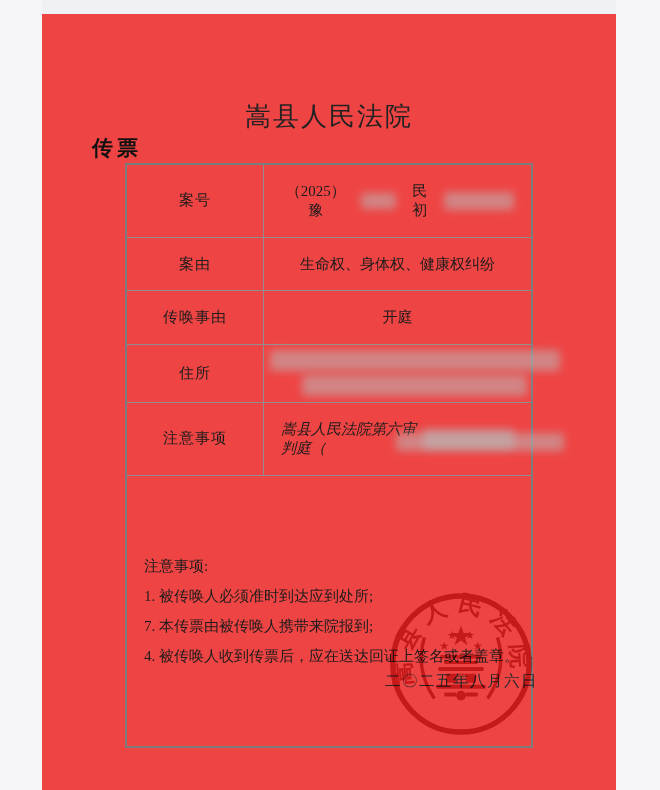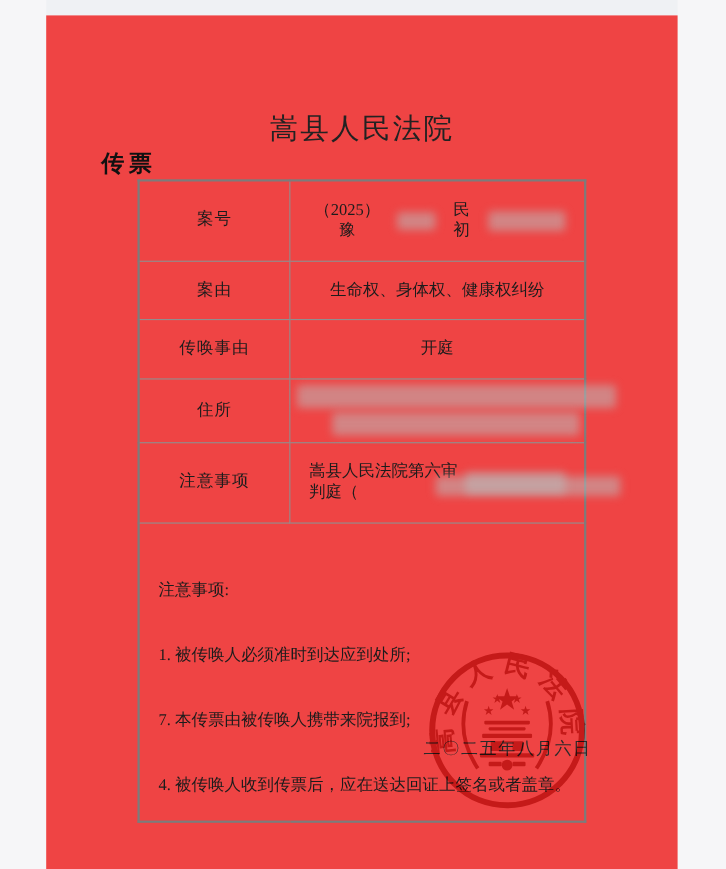--- a/index.html
+++ b/index.html
@@ -36,29 +36,29 @@
 
   .redact{
     display:inline-block;background:rgba(186,186,186,.55);
     filter:blur(4px);border-radius:3px;vertical-align:middle;
   }
   .redact.abs{position:absolute;}
 
   .caseno-wrap{display:flex;align-items:center;justify-content:center;gap:10px;}
 
   td.venue{
-    text-align:left;vertical-align:top;padding:6px 4px 0 6px;font-size:15.5px;
+    text-align:left;vertical-align:top;padding:6px 4px 0 6px;font-size:15.5px;font-style:italic;
   }
   .venue-line1{display:flex;align-items:center;gap:4px;}
 
   td.notes{
     vertical-align:top;text-align:left;position:relative;
     padding:8px 10px 0 8px;font-size:15.5px;
   }
-  .note-line{line-height:30px;white-space:nowrap;margin-top:29px;}
+  .note-line{line-height:30px;white-space:nowrap;}
 
   .issue-date{
     position:absolute;left:258px;top:195px;width:280px;
     font-size:15.5px;letter-spacing:1.5px;color:#2a2a2a;white-space:nowrap;
   }
   .seal{
     position:absolute;left:260px;top:114px;width:148px;height:148px;
     mix-blend-mode:multiply;opacity:.92;
   }
 </style>

